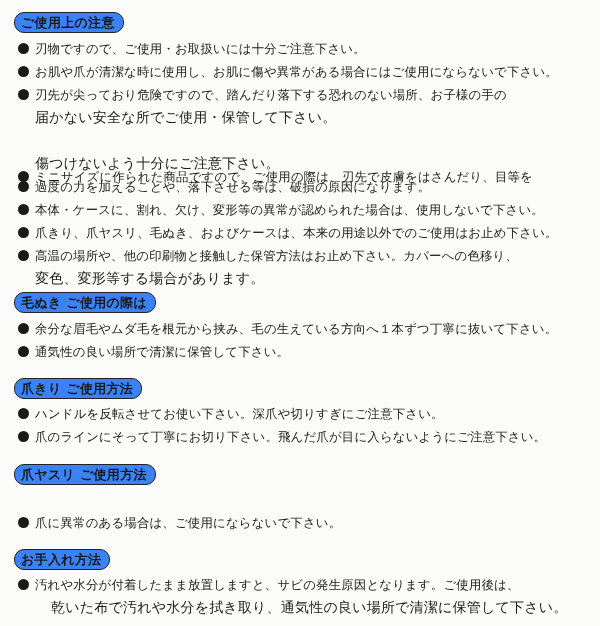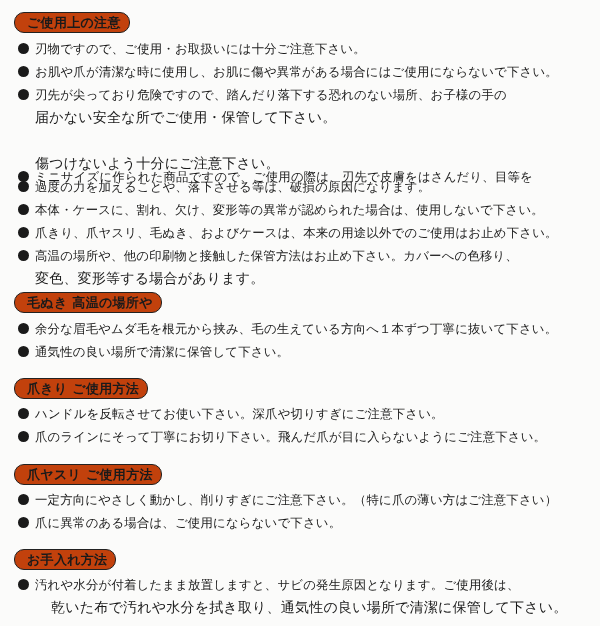--- a/index.html
+++ b/index.html
@@ -7,27 +7,27 @@
       width: 600px; height: 626px; overflow: hidden;
       background: #fbfbfa;
       color: #1a1a1a;
       font-family: "DejaVu Sans", "Liberation Sans", sans-serif;
       position: relative;
     }
     .page { position: absolute; left: 0; top: 0; width: 600px; height: 626px; }
     .heading {
       position: absolute; left: 14px;
       height: 19px; line-height: 19px;
-      padding: 0 8px 0 12px;
+      padding: 0 8px 0 6px;
       border: 1.3px solid #222;
       border-radius: 10px;
       font-size: 13px; font-weight: bold;
       letter-spacing: 0.3px;
       white-space: nowrap;
-      background: #c2410c;
+      background: #3b82f6;
     }
     .item {
       position: absolute; left: 18px;
       font-size: 12.4px; line-height: 23px;
       white-space: nowrap;
       letter-spacing: 0.2px;
     }
     .bullet {
       display: inline-block; width: 11px; height: 11px;
       border-radius: 50%; background: #1a1a1a;
@@ -46,29 +46,28 @@
   <div class="item" style="top:83px;"><span class="bullet"></span><span>刃先が尖っており危険ですので、踏んだり落下する恐れのない場所、お子様の手の</span></div>
   <div class="cont" style="top:106px;">届かない安全な所でご使用・保管して下さい。</div>
   <div class="item" style="top:129px;margin-top:36px;"><span class="bullet"></span><span>ミニサイズに作られた商品ですので、ご使用の際は、刃先で皮膚をはさんだり、目等を</span></div>
   <div class="cont" style="top:152px;">傷つけないよう十分にご注意下さい。</div>
   <div class="item" style="top:175px;"><span class="bullet"></span><span>過度の力を加えることや、落下させる等は、破損の原因になります。</span></div>
   <div class="item" style="top:198px;"><span class="bullet"></span><span>本体・ケースに、割れ、欠け、変形等の異常が認められた場合は、使用しないで下さい。</span></div>
   <div class="item" style="top:221px;"><span class="bullet"></span><span>爪きり、爪ヤスリ、毛ぬき、およびケースは、本来の用途以外でのご使用はお止め下さい。</span></div>
   <div class="item" style="top:244px;"><span class="bullet"></span><span>高温の場所や、他の印刷物と接触した保管方法はお止め下さい。カバーへの色移り、</span></div>
   <div class="cont" style="top:267px;">変色、変形等する場合があります。</div>
 
-  <div class="heading" style="top:292px;">毛ぬき 高温の場所や</div>
+  <div class="heading" style="top:292px;">毛ぬき ご使用の際は</div>
   <div class="item" style="top:317px;"><span class="bullet"></span><span>余分な眉毛やムダ毛を根元から挟み、毛の生えている方向へ１本ずつ丁寧に抜いて下さい。</span></div>
   <div class="item" style="top:340px;"><span class="bullet"></span><span>通気性の良い場所で清潔に保管して下さい。</span></div>
 
   <div class="heading" style="top:378px;">爪きり ご使用方法</div>
   <div class="item" style="top:402px;"><span class="bullet"></span><span>ハンドルを反転させてお使い下さい。深爪や切りすぎにご注意下さい。</span></div>
   <div class="item" style="top:425px;"><span class="bullet"></span><span>爪のラインにそって丁寧にお切り下さい。飛んだ爪が目に入らないようにご注意下さい。</span></div>
 
   <div class="heading" style="top:464px;">爪ヤスリ ご使用方法</div>
-  <div class="item" style="top:488px;"><span class="bullet"></span><span>一定方向にやさしく動かし、削りすぎにご注意下さい。（特に爪の薄い方はご注意下さい）</span></div>
   <div class="item" style="top:511px;"><span class="bullet"></span><span>爪に異常のある場合は、ご使用にならないで下さい。</span></div>
 
   <div class="heading" style="top:549px;">お手入れ方法</div>
   <div class="item" style="top:573px;"><span class="bullet"></span><span>汚れや水分が付着したまま放置しますと、サビの発生原因となります。ご使用後は、</span></div>
   <div class="cont" style="top:596px;margin-left:16px;">乾いた布で汚れや水分を拭き取り、通気性の良い場所で清潔に保管して下さい。</div>
 
 </div>
 
 </body></html>

